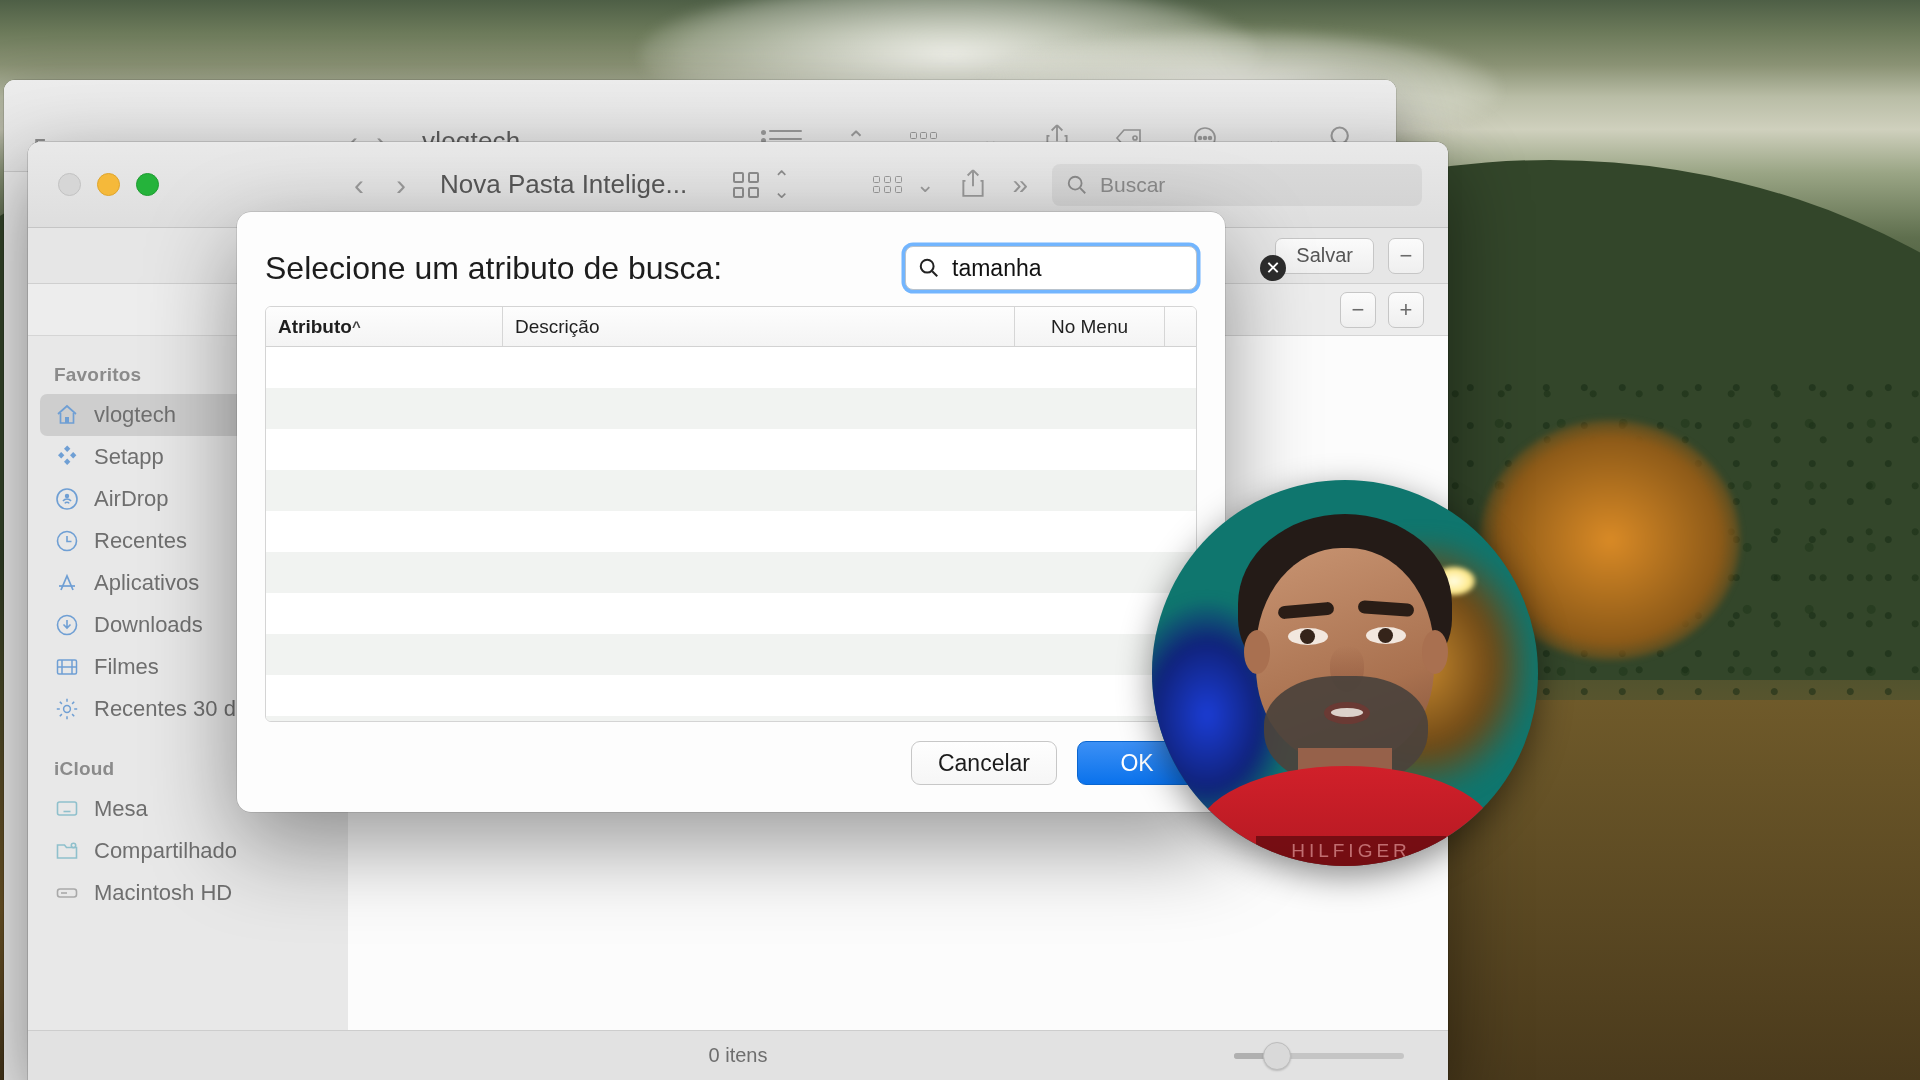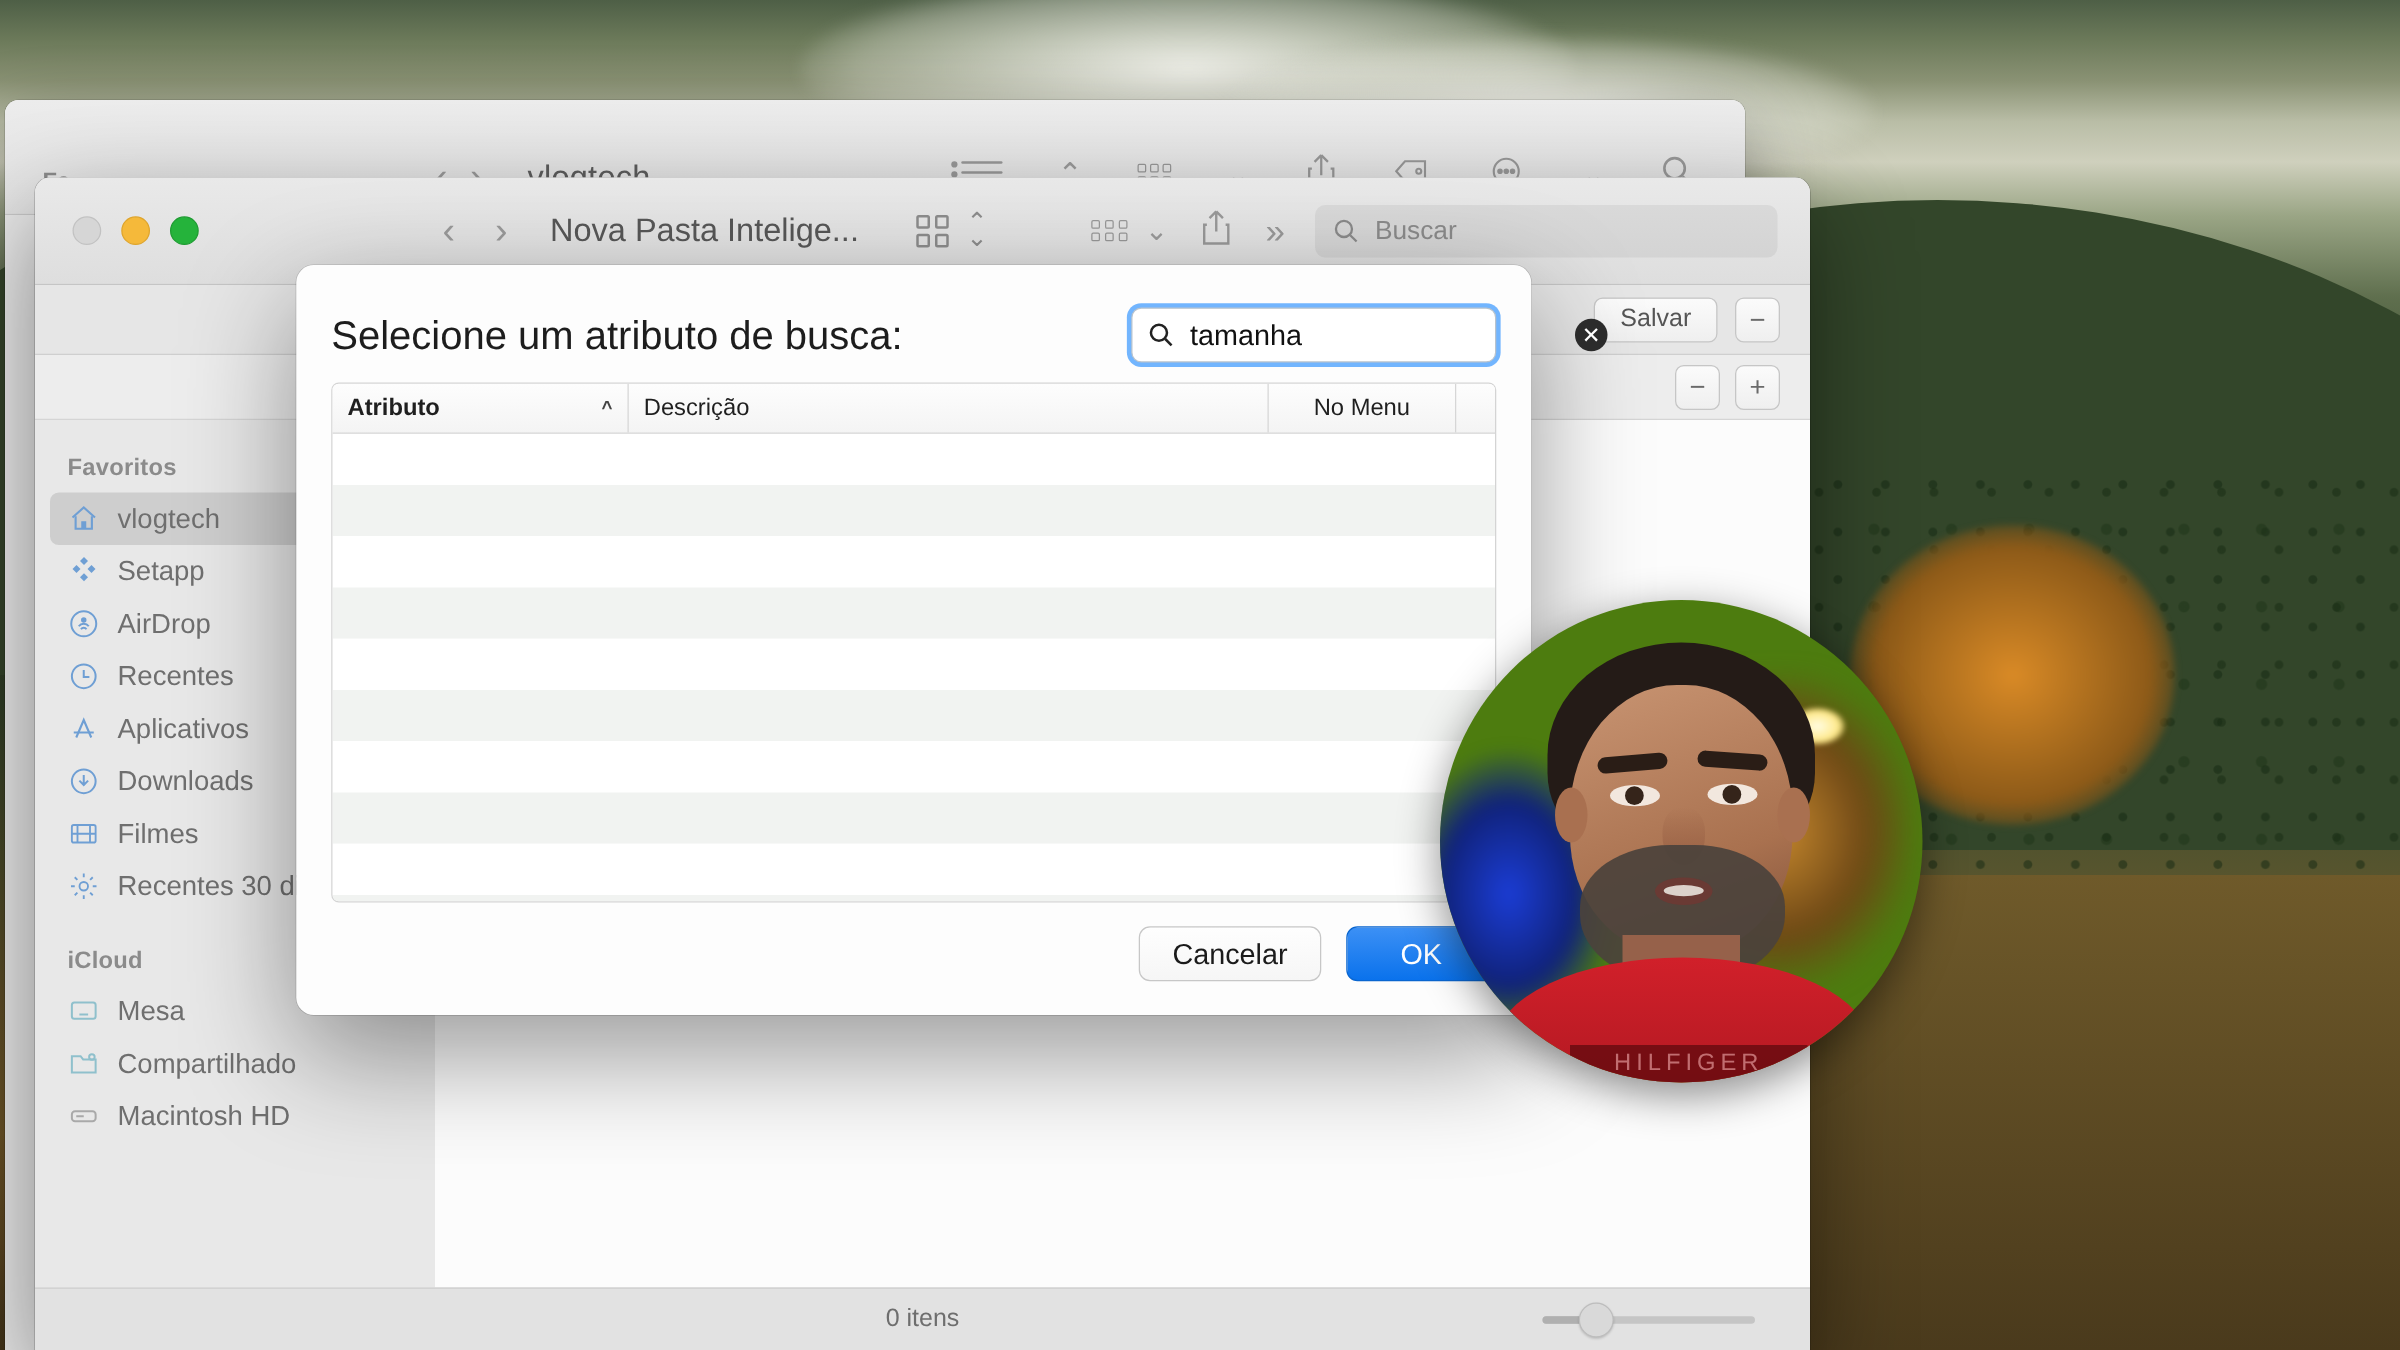--- a/index.html
+++ b/index.html
@@ -220,21 +220,21 @@
   }
   .thead {
     height: 40px; flex: 0 0 40px;
     background: linear-gradient(180deg,#fdfdfd,#f4f4f4);
     border-bottom: 1px solid #d2d2d2;
     display: flex; align-items: center;
     font-size: 19px; color: #1f1f1f;
   }
   .th { display: flex; align-items: center; height: 100%; padding: 0 12px; position: relative; }
   .th + .th { border-left: 1px solid #d6d6d6; }
-  .th.attr { width: 236px; flex: 0 0 236px; font-weight: bold; justify-content: space-between; }
+  .th.attr { width: 236px; flex: 0 0 236px; font-weight: bold; }
   .th.desc { flex: 1; }
   .th.menu { width: 150px; flex: 0 0 150px; justify-content: center; }
   .th.tail { width: 32px; flex: 0 0 32px; }
   .sort-caret { font-size: 15px; color: #444; }
 
   .tbody { flex: 1; overflow: hidden; }
   .trow { height: 41px; }
   .trow.odd { background: #ffffff; }
   .trow.even { background: #f1f3f1; }
 
@@ -258,21 +258,21 @@
 
   
   #webcam {
     position: absolute;
     left: 1152px; top: 480px;
     width: 386px; height: 386px;
     border-radius: 50%;
     overflow: hidden;
     box-shadow: 0 10px 34px rgba(0,0,0,0.45);
     z-index: 90;
-    background: #4d7c0f;
+    background: #0f766e;
   }
   #webcam .bg-glow-l { position: absolute; left: -30px; top: 120px; width: 170px; height: 230px; background: radial-gradient(ellipse at center, #1b3dd6 0%, #10227a 45%, rgba(8,10,40,0) 72%); filter: blur(6px); }
   #webcam .bg-glow-r { position: absolute; right: 8px; top: 60px; width: 220px; height: 250px; background: radial-gradient(ellipse at center, #c98a2e 0%, #6d4715 48%, rgba(40,26,8,0) 75%); filter: blur(10px); }
   #webcam .lamp { position: absolute; right: 62px; top: 86px; width: 44px; height: 30px; border-radius: 50%; background: radial-gradient(ellipse at center, #fffde4, #ffe98a 55%, rgba(255,220,110,0) 78%); filter: blur(2px); }
   #webcam .hair { position: absolute; left: 86px; top: 34px; width: 214px; height: 180px; border-radius: 50% 50% 42% 42%; background: #241b17; }
   #webcam .face { position: absolute; left: 104px; top: 68px; width: 178px; height: 214px; border-radius: 48% 48% 44% 44%; background: linear-gradient(160deg,#c89472,#a9714f 65%,#80513a); }
   #webcam .ear-l { position: absolute; left: 92px; top: 150px; width: 26px; height: 44px; border-radius: 50%; background: #a97050; }
   #webcam .ear-r { position: absolute; left: 270px; top: 150px; width: 26px; height: 44px; border-radius: 50%; background: #a97050; }
   #webcam .brow-l { position: absolute; left: 126px; top: 124px; width: 56px; height: 13px; border-radius: 8px; background: #2a1d16; transform: rotate(-5deg); }
   #webcam .brow-r { position: absolute; left: 206px; top: 122px; width: 56px; height: 13px; border-radius: 8px; background: #2a1d16; transform: rotate(4deg); }

